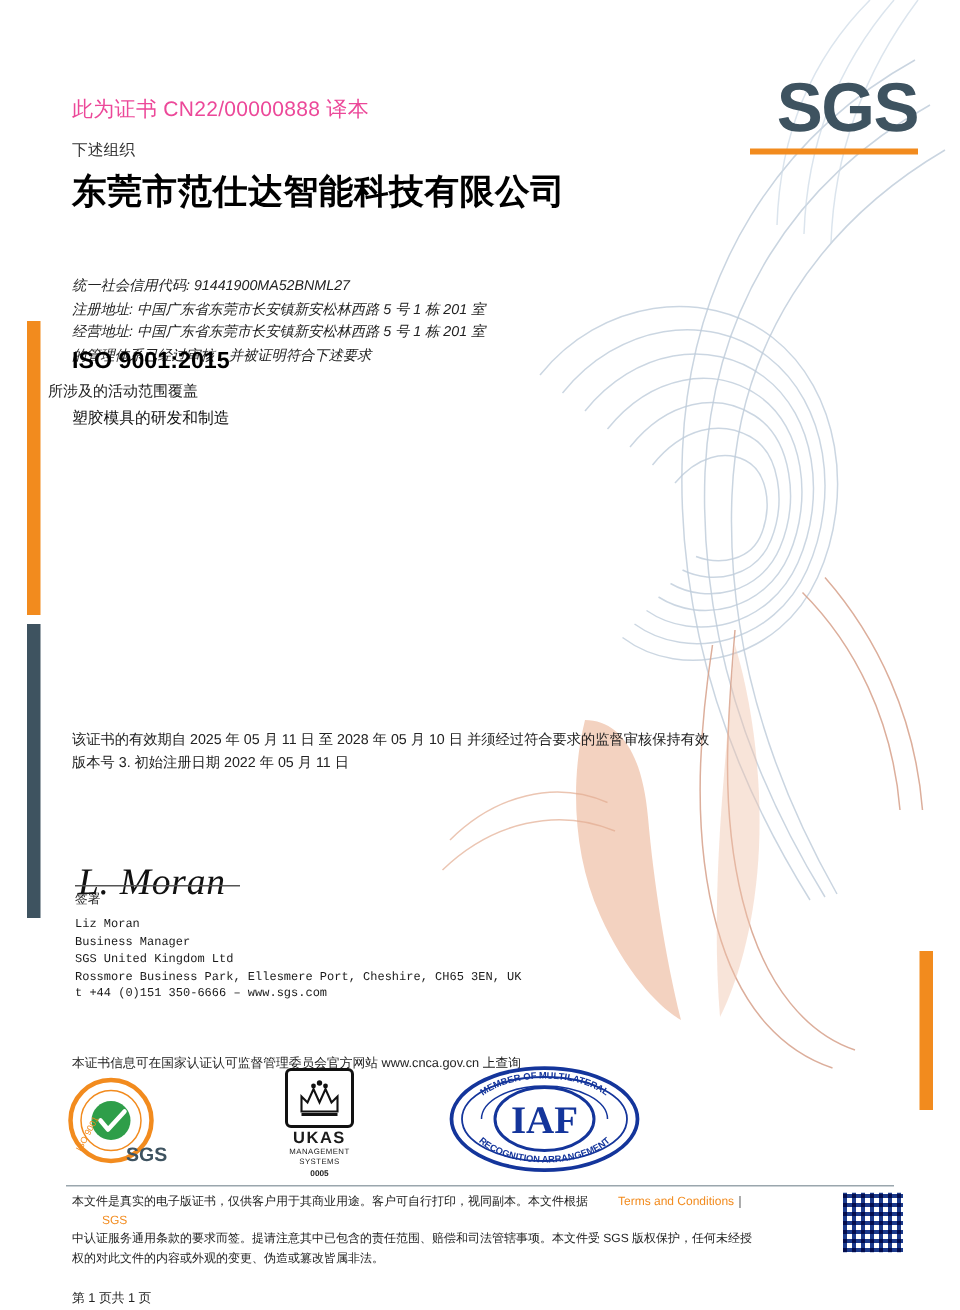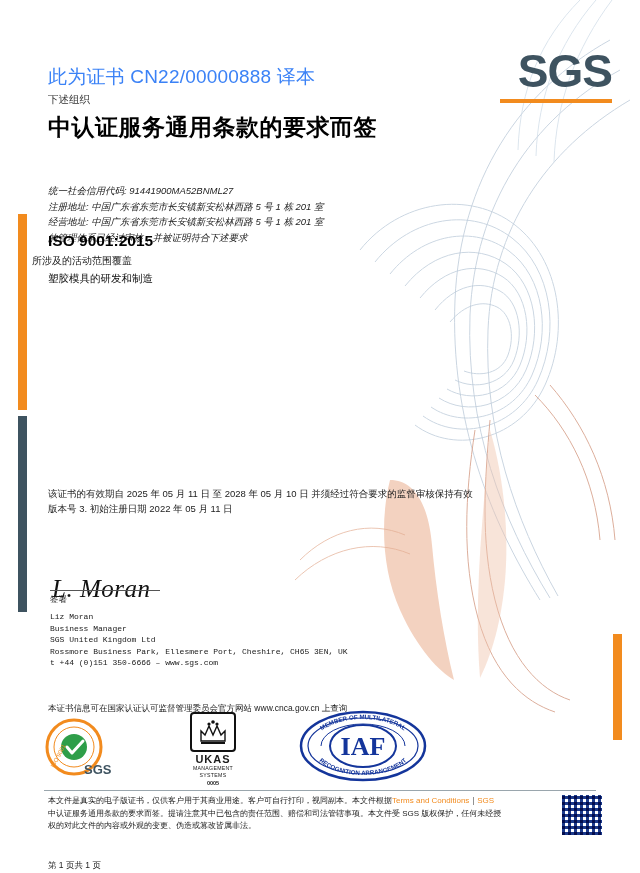--- a/index.html
+++ b/index.html
@@ -45,21 +45,21 @@
     color: #3E5360;
     line-height: 1;
   }
   .sgs-rule {
     height: 4px; background: #F28B1E;
     margin-top: 5px; width: 112px; margin-left: auto;
   }
 
   .line-cert {
     position: absolute; left: 48px; top: 64px;
-    font-size: 19px; color: #3b82f6;
+    font-size: 14px; color: #ec4899;
     letter-spacing: .2px;
   }
 
   .label-org {
     position: absolute; left: 48px; top: 93px;
     font-size: 10.5px; color: #333;
   }
   .company {
     position: absolute; left: 48px; top: 112px;
     font-size: 23px; font-weight: bold; color: #000;
@@ -148,21 +148,21 @@
   
   .foot-rule {
     position: absolute; left: 44px; top: 790px;
     width: 552px; height: 1px; background: #9aa6ad;
   }
   .footer {
     position: absolute; left: 48px; top: 795px;
     width: 470px;
     font-size: 8px; line-height: 12.5px; color: #222;
   }
-  .footer a, .footer .link { color: #F28B1E; text-decoration: none; }
+  .footer a, .footer .link { color: #F28B1E; text-decoration: none; padding-left: 20px; }
   .qr {
     position: absolute; right: 36px; top: 793px;
     width: 44px; height: 44px;
     background:
       repeating-linear-gradient(0deg,#1b3a8c 0 3px,#ffffff 3px 6px),
       repeating-linear-gradient(90deg,#1b3a8c 0 3px,#ffffff 3px 6px);
     background-blend-mode: multiply;
     border: 2px solid #fff;
   }
   .page-num {
@@ -215,21 +215,21 @@
 <div class="bar bar-blue-mid"></div>
 <div class="bar bar-orange-right"></div>
 
 <div class="sgs-logo">
   <div class="sgs-word">SGS</div>
   <div class="sgs-rule"></div>
 </div>
 
 <div class="line-cert">此为证书 CN22/00000888 译本</div>
 <div class="label-org">下述组织</div>
-<div class="company">中认证服务通用条款的要求而签</div>
+<div class="company">东莞市范仕达智能科技有限公司</div>
 
 <div class="meta">
   <div>统一社会信用代码: 91441900MA52BNML27</div>
   <div>注册地址: 中国广东省东莞市长安镇新安松林西路 5 号 1 栋 201 室</div>
   <div>经营地址: 中国广东省东莞市长安镇新安松林西路 5 号 1 栋 201 室</div>
   <div>的管理体系已经过审核，并被证明符合下述要求</div>
 </div>
 
 <div class="standard">ISO 9001:2015</div>
 <div class="scope-label">所涉及的活动范围覆盖</div>

